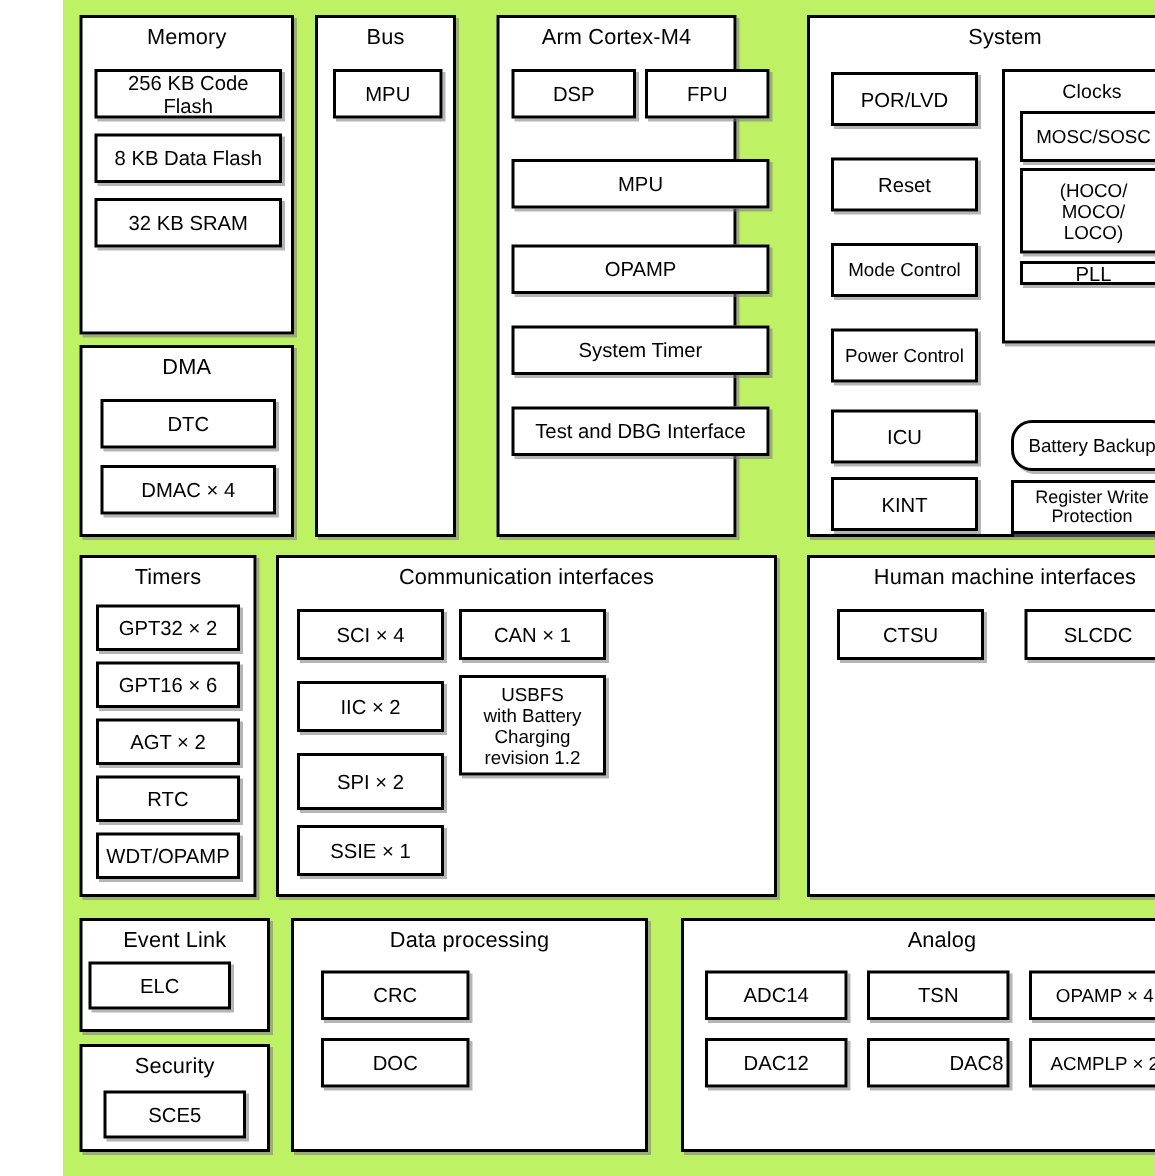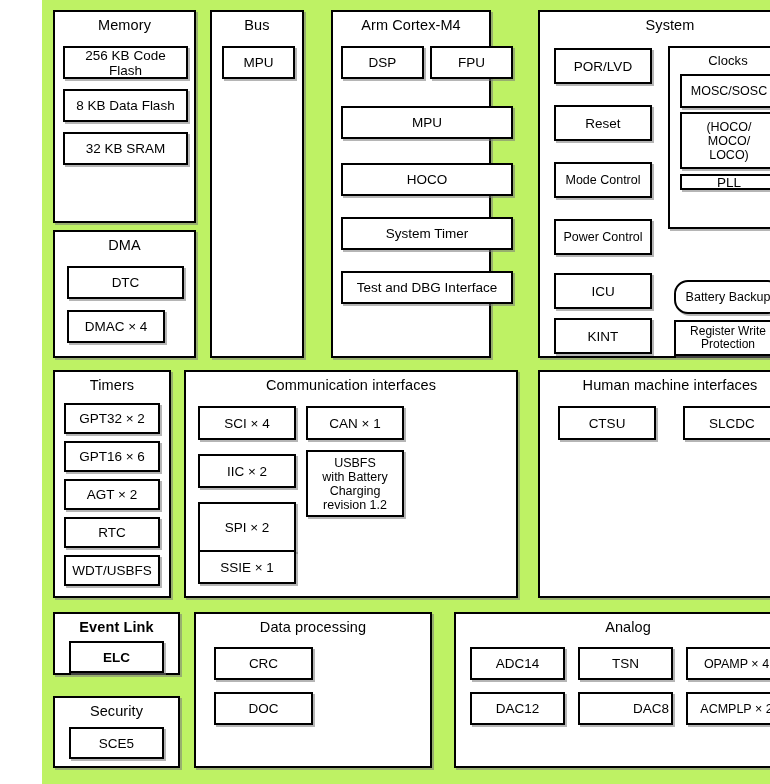--- a/index.html
+++ b/index.html
@@ -77,21 +77,21 @@
     <div class="node block" style="left:8px; top:120px; width:125px; height:33px;">
       <span class="block-label">32 KB SRAM</span>
     </div>
   </div>
 
   <div class="node panel" style="left:11px; top:230px; width:143px; height:128px;">
     <div class="panel-title">DMA</div>
     <div class="node block" style="left:12px; top:34px; width:117px; height:33px;">
       <span class="block-label">DTC</span>
     </div>
-    <div class="node block" style="left:12px; top:78px; width:98px; height:33px;">
+    <div class="node block" style="left:12px; top:78px; width:117px; height:33px;">
       <span class="block-label">DMAC × 4</span>
     </div>
   </div>
 
   <div class="node panel" style="left:168px; top:10px; width:94px; height:348px;">
     <div class="panel-title">Bus</div>
     <div class="node block" style="left:10px; top:34px; width:73px; height:33px;">
       <span class="block-label">MPU</span>
     </div>
   </div>
@@ -101,21 +101,21 @@
     <div class="node block" style="left:8px; top:34px; width:83px; height:33px;">
       <span class="block-label">DSP</span>
     </div>
     <div class="node block" style="left:97px; top:34px; width:83px; height:33px;">
       <span class="block-label">FPU</span>
     </div>
     <div class="node block" style="left:8px; top:94px; width:172px; height:33px;">
       <span class="block-label">MPU</span>
     </div>
     <div class="node block" style="left:8px; top:151px; width:172px; height:33px;">
-      <span class="block-label">HOCO</span>
+      <span class="block-label">OPAMP</span>
     </div>
     <div class="node block" style="left:8px; top:205px; width:172px; height:33px;justify-content:center;">
       <span class="block-label">System Timer</span>
     </div>
     <div class="node block" style="left:8px; top:259px; width:172px; height:33px;">
       <span class="block-label">Test and DBG Interface</span>
     </div>
   </div>
 
   <div class="node panel" style="left:496px; top:10px; width:264px; height:348px;">
@@ -172,33 +172,33 @@
     <div class="node block" style="left:9px; top:69px; width:96px; height:31px;">
       <span class="block-label">GPT16 × 6</span>
     </div>
     <div class="node block" style="left:9px; top:107px; width:96px; height:31px;">
       <span class="block-label">AGT × 2</span>
     </div>
     <div class="node block" style="left:9px; top:145px; width:96px; height:31px;">
       <span class="block-label">RTC</span>
     </div>
     <div class="node block" style="left:9px; top:183px; width:96px; height:31px;">
-      <span class="block-label">WDT/USBFS</span>
+      <span class="block-label">WDT/OPAMP</span>
     </div>
   </div>
 
   <div class="node panel" style="left:142px; top:370px; width:334px; height:228px;">
     <div class="panel-title">Communication interfaces</div>
     <div class="node block" style="left:12px; top:34px; width:98px; height:34px;">
       <span class="block-label">SCI × 4</span>
     </div>
     <div class="node block" style="left:12px; top:82px; width:98px; height:34px;">
       <span class="block-label">IIC × 2</span>
     </div>
-    <div class="node block" style="left:12px; top:130px; width:98px; height:50px;">
+    <div class="node block" style="left:12px; top:130px; width:98px; height:38px;">
       <span class="block-label">SPI × 2</span>
     </div>
     <div class="node block" style="left:12px; top:178px; width:98px; height:34px;">
       <span class="block-label">SSIE × 1</span>
     </div>
     <div class="node block" style="left:120px; top:34px; width:98px; height:34px;align-items:center;">
       <span class="block-label">CAN × 1</span>
     </div>
     <div class="node block small" style="left:120px; top:78px; width:98px; height:67px;">
       <span class="block-label">USBFS
@@ -211,23 +211,23 @@
   <div class="node panel" style="left:496px; top:370px; width:264px; height:228px;">
     <div class="panel-title">Human machine interfaces</div>
     <div class="node block" style="left:18px; top:34px; width:98px; height:34px;">
       <span class="block-label">CTSU</span>
     </div>
     <div class="node block" style="left:143px; top:34px; width:98px; height:34px;">
       <span class="block-label">SLCDC</span>
     </div>
   </div>
 
-  <div class="node panel" style="left:11px; top:612px; width:127px; height:63px;font-weight:bold;">
+  <div class="node panel" style="left:11px; top:612px; width:127px; height:76px;">
     <div class="panel-title">Event Link</div>
-    <div class="node block" style="left:14px; top:27px; width:95px; height:32px;">
+    <div class="node block" style="left:4px; top:27px; width:95px; height:32px;">
       <span class="block-label">ELC</span>
     </div>
   </div>
 
   <div class="node panel" style="left:11px; top:696px; width:127px; height:72px;">
     <div class="panel-title">Security</div>
     <div class="node block" style="left:14px; top:29px; width:95px; height:32px;">
       <span class="block-label">SCE5</span>
     </div>
   </div>

